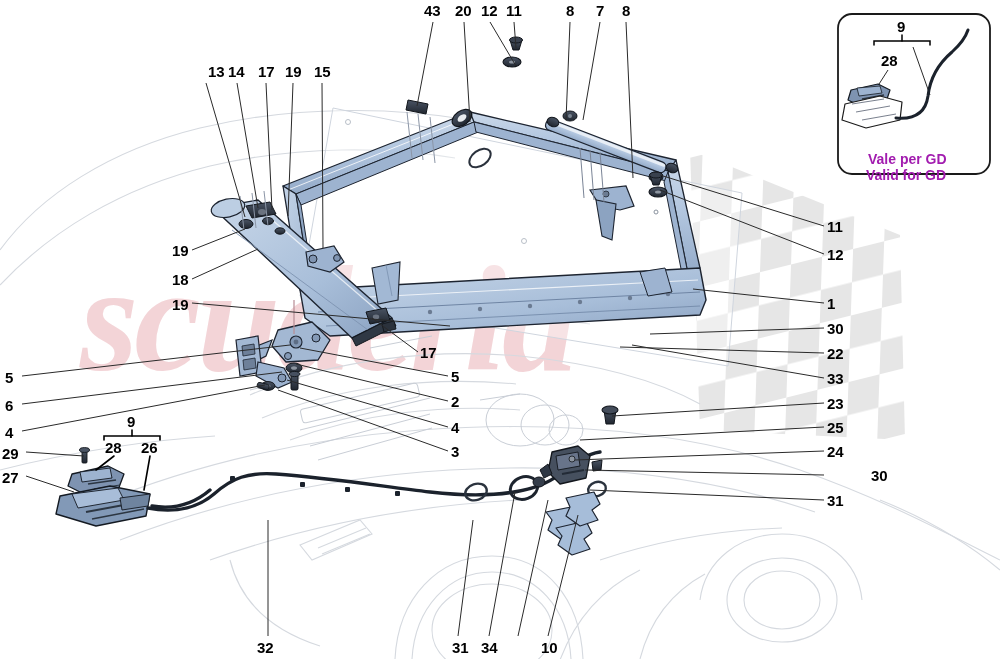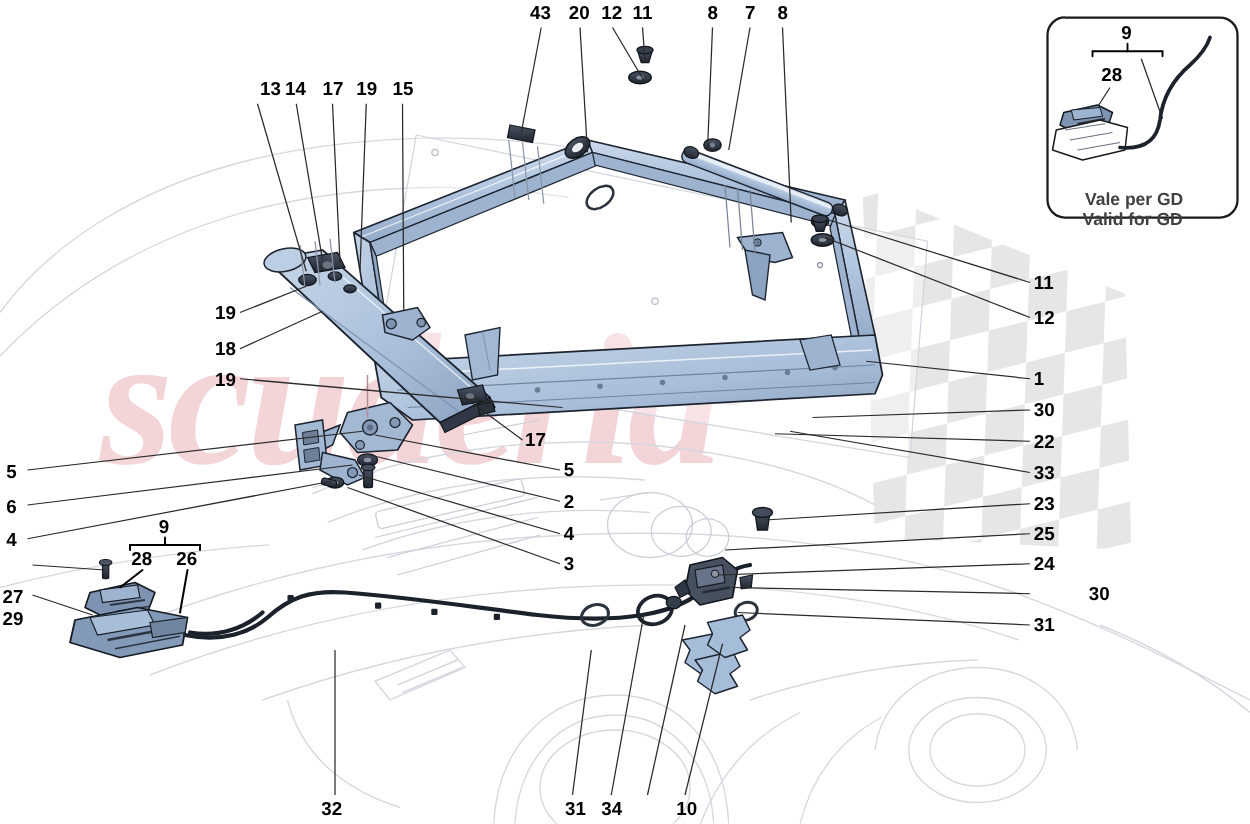--- a/index.html
+++ b/index.html
@@ -8,21 +8,21 @@
   #root{position:relative;width:1000px;height:659px;background:#fff;}
 
   svg#sheet{position:absolute;left:0;top:0;width:1000px;height:659px;}
 
   
   .lbl{position:absolute;font-family:"Liberation Sans",sans-serif;
        font-size:15px;font-weight:bold;color:#000;
        line-height:15px;white-space:nowrap;}
 
   .boxtxt{position:absolute;font-family:"Liberation Sans",sans-serif;
-          font-size:14px;font-weight:bold;color:#404040;white-space:nowrap;}
+          font-size:14px;font-weight:bold;color:#a21caf;white-space:nowrap;}
 </style>
 </head>
 <body>
 
 <div id="root">
 
   <svg id="sheet" viewBox="0 0 1000 659" xmlns="http://www.w3.org/2000/svg">
     <defs>
 
       <pattern id="checker" width="64" height="64" patternUnits="userSpaceOnUse" patternTransform="rotate(-14) skewX(-16) translate(0,0)">
@@ -414,21 +414,21 @@
       <div class="lbl" style="left: 228px; top: 64px;">14</div>
       <div class="lbl" style="left: 258px; top: 64px;">17</div>
       <div class="lbl" style="left: 285px; top: 64px;">19</div>
       <div class="lbl" style="left: 314px; top: 64px;">15</div>
       <div class="lbl" style="left: 172px; top: 243px;">19</div>
       <div class="lbl" style="left: 172px; top: 272px;">18</div>
       <div class="lbl" style="left: 172px; top: 297px;">19</div>
       <div class="lbl" style="left: 5px; top: 370px;">5</div>
       <div class="lbl" style="left: 5px; top: 398px;">6</div>
       <div class="lbl" style="left: 5px; top: 425px;">4</div>
-      <div class="lbl" style="left: 2px; top: 446px; margin-top: 42px;">29</div>
+      <div class="lbl" style="left: 2px; top: 446px;">29</div>
       <div class="lbl" style="left: 2px; top: 470px;">27</div>
       <div class="lbl" style="left: 420px; top: 345px;">17</div>
       <div class="lbl" style="left: 451px; top: 369px;">5</div>
       <div class="lbl" style="left: 451px; top: 394px;">2</div>
       <div class="lbl" style="left: 451px; top: 420px;">4</div>
       <div class="lbl" style="left: 451px; top: 444px;">3</div>
       <div class="lbl" style="left: 827px; top: 219px;">11</div>
       <div class="lbl" style="left: 827px; top: 247px;">12</div>
       <div class="lbl" style="left: 827px; top: 296px;">1</div>
       <div class="lbl" style="left: 827px; top: 321px;">30</div>

